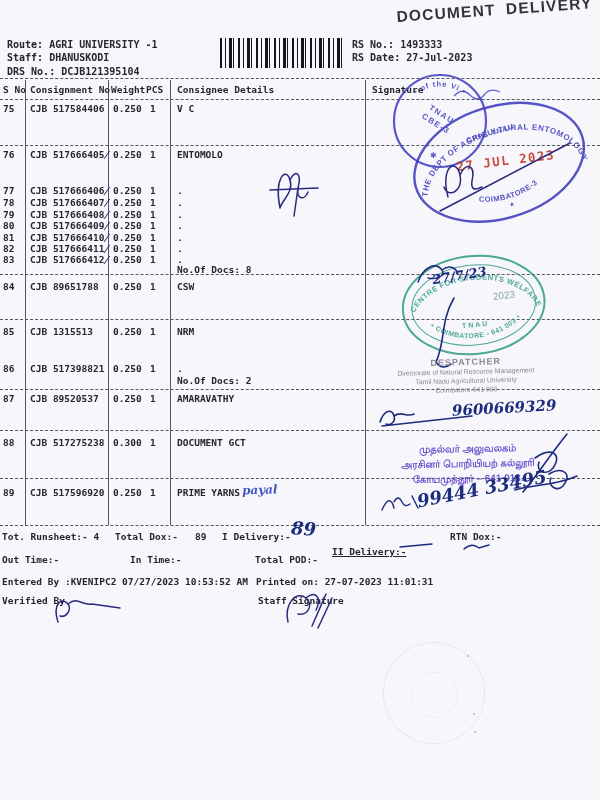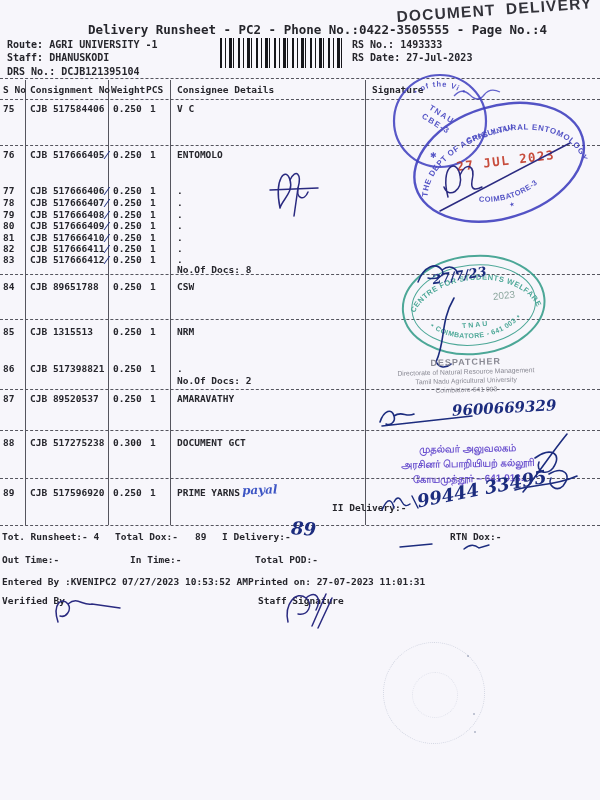--- a/index.html
+++ b/index.html
@@ -40,21 +40,20 @@
   .ghost{border:1.5px dotted rgba(70,90,130,.20);border-radius:50%;}
   .ghost2{border:1.5px dotted rgba(70,90,130,.12);border-radius:50%;}
   .speck{width:2px;height:2px;background:rgba(40,60,100,.35);border-radius:50%;}
   svg{overflow:visible;}
 </style>
 </head>
 <body>
 
 <div id="page">
 
-  <div class="abs title2" style="top:22px;left:88px;">Delivery Runsheet - PC2 - Phone No.:0422-3505555 - Page No.:4</div>
   <div class="abs ptxt" style="top:39px;left:7px;font-size:10px;">Route: AGRI UNIVERSITY -1</div>
   <div class="abs ptxt" style="top:52px;left:7px;font-size:10px;">Staff: DHANUSKODI</div>
   <div class="abs ptxt" style="top:66px;left:7px;font-size:10px;">DRS No.: DCJB121395104</div>
   <div class="abs barcode" style="top:38px;left:220px;"></div>
   <div class="abs ptxt" style="top:39px;left:352px;font-size:10px;">RS No.: 1493333</div>
   <div class="abs ptxt" style="top:52px;left:352px;font-size:10px;">RS Date: 27-Jul-2023</div>
 
   <div class="abs docstamp" style="top:8px;left:396px;">DOCUMENT DELIVERY</div>
 
   <div class="abs hline" style="top:78px;left:0;"></div>
@@ -194,27 +193,27 @@
     <span class="c sno">89</span>
     <span class="c consign">CJB 517596920</span>
     <span class="c weight">0.250</span>
     <span class="c pcs">1</span>
     <span class="c consignee">PRIME YARNS</span>
   </div>
 
   <div class="abs ptxt pre" style="top:531px;left:2px;">Tot. Runsheet:- 4</div>
   <div class="abs ptxt pre" style="top:531px;left:115px;">Total Dox:-   89</div>
   <div class="abs ptxt pre" style="top:531px;left:222px;">I Delivery:-</div>
-  <div class="abs ptxt pre" style="top:502px;left:332px;">II Delivery:-</div>
+  <div class="abs ptxt pre" style="top:546px;left:332px;text-decoration:underline;">II Delivery:-</div>
   <div class="abs ptxt pre" style="top:531px;left:450px;">RTN Dox:-</div>
   <div class="abs ptxt pre" style="top:554px;left:2px;">Out Time:-</div>
   <div class="abs ptxt pre" style="top:554px;left:130px;">In Time:-</div>
   <div class="abs ptxt pre" style="top:554px;left:255px;">Total POD:-</div>
   <div class="abs ptxt pre" style="top:576px;left:2px;">Entered By :KVENIPC2 07/27/2023 10:53:52 AM</div>
-  <div class="abs ptxt pre" style="top:576px;left:248px;">Printed on: 27-07-2023 11:01:31</div>
+  <div class="abs ptxt pre" style="top:576px;left:256px;">Printed on: 27-07-2023 11:01:31</div>
   <div class="abs ptxt pre" style="top:595px;left:2px;">Verified By</div>
   <div class="abs ptxt pre" style="top:595px;left:258px;">Staff Signature</div>
 
   <div class="abs" style="top:68px;left:392px;opacity:.85;">
     <svg width="100" height="105" viewBox="0 0 100 105" class="stampsans">
       <circle cx="48" cy="53" r="46" fill="none" stroke="#3d3dbe" stroke-width="2.2"></circle>
       <defs>
           <path id="vtop" d="M 10 46 A 40 40 0 0 1 86 46"></path>
         </defs>
       <text font-size="7.5" font-weight="bold" fill="#3d3dbe" letter-spacing="1">

